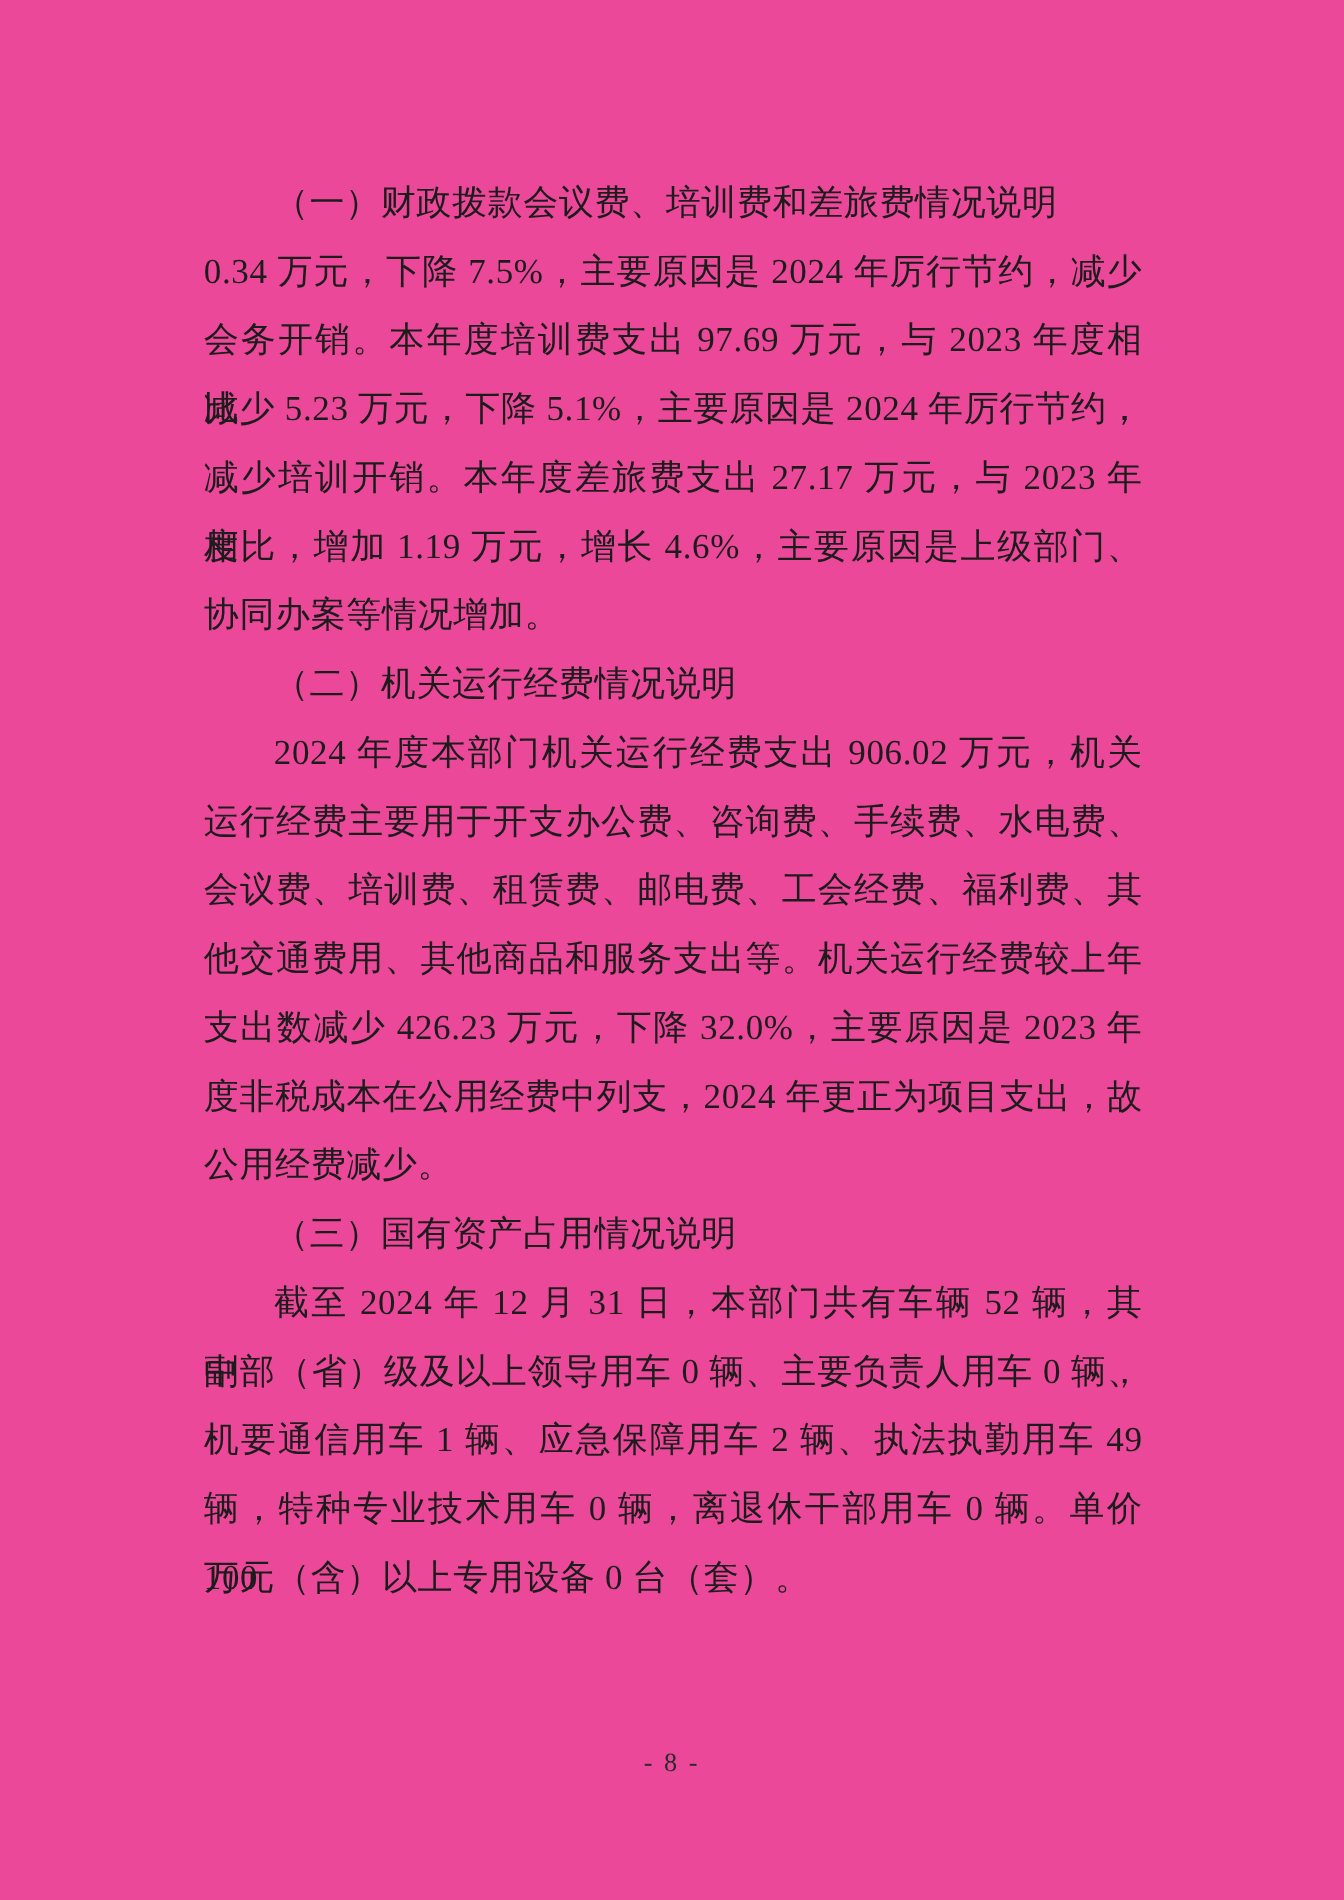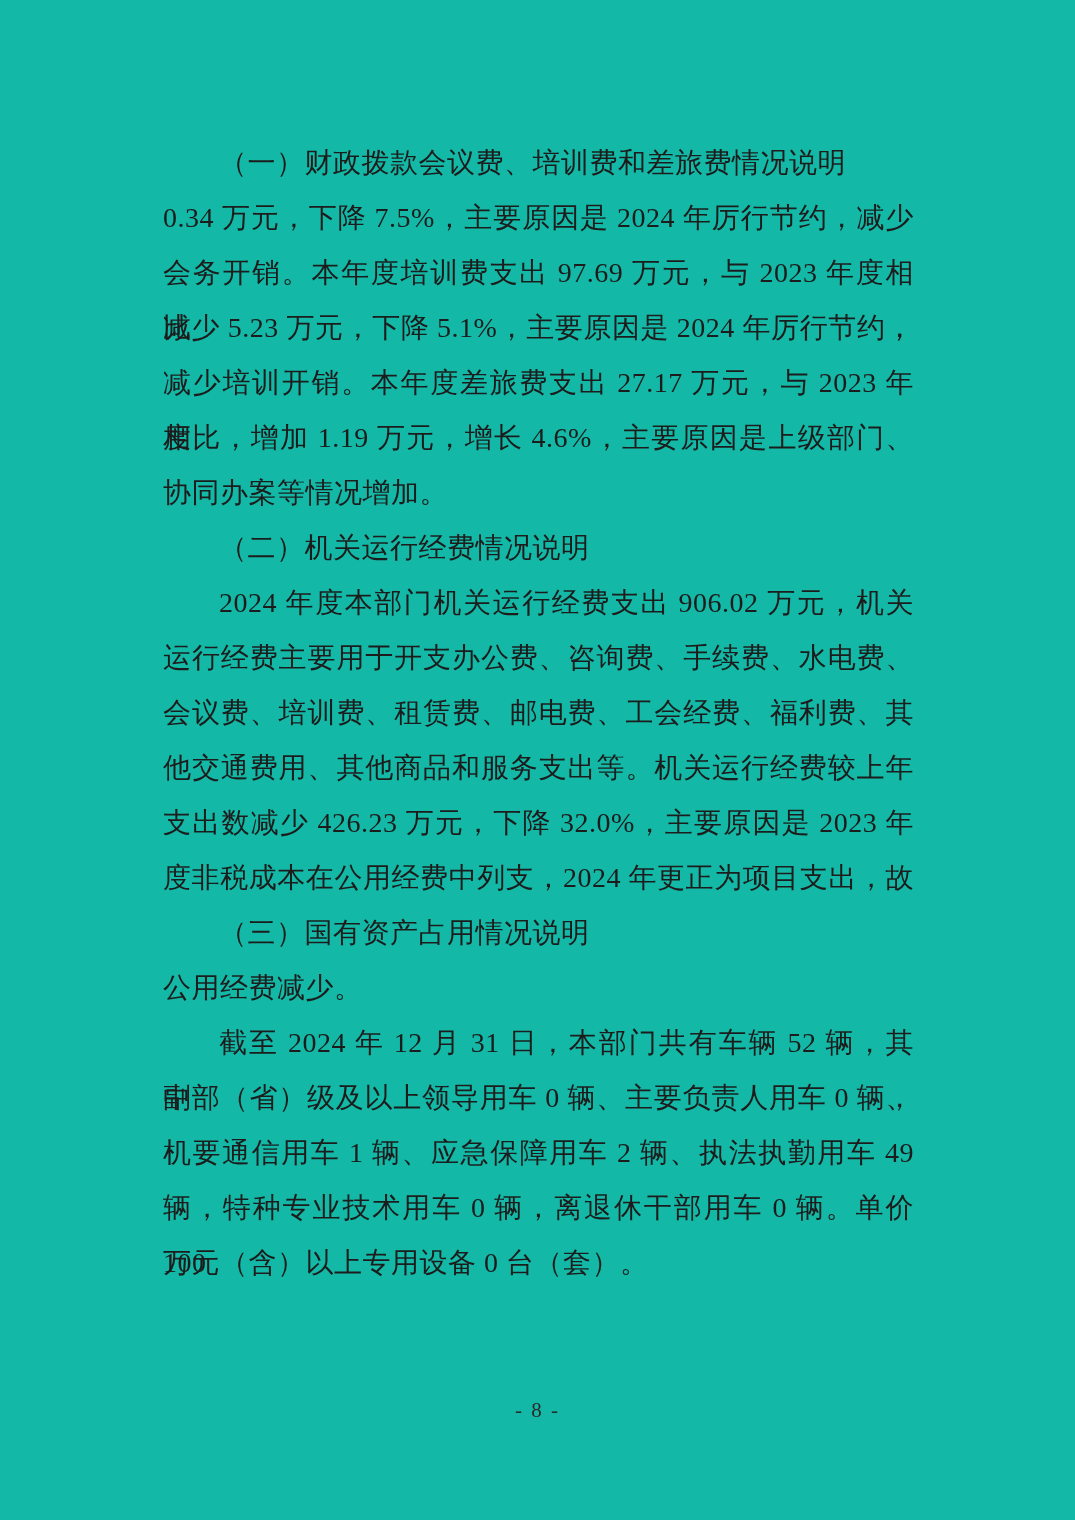--- a/index.html
+++ b/index.html
@@ -4,21 +4,21 @@
 <style>
   html, body {
     margin: 0;
     padding: 0;
     background: #ffffff;
   }
   .page {
     position: relative;
     width: 1075px;
     height: 1520px;
-    background: #14b8a6;
+    background: #ec4899;
     overflow: hidden;
     font-family: "Liberation Serif", "DejaVu Serif", serif;
     color: #1c1c1c;
   }
   .text-block {
     position: absolute;
     left: 163px;
     top: 135px;
     width: 751px;
   }
@@ -69,22 +69,22 @@
       <div class="line body fill">减少培训开销。本年度差旅费支出 27.17 万元，与 2023 年度</div>
       <div class="line body fill">相比，增加 1.19 万元，增长 4.6%，主要原因是上级部门、</div>
       <div class="line body nofill">协同办案等情况增加。</div>
       <div class="line heading indent nofill">（二）机关运行经费情况说明</div>
       <div class="line body indent fill">2024 年度本部门机关运行经费支出 906.02 万元，机关</div>
       <div class="line body fill">运行经费主要用于开支办公费、咨询费、手续费、水电费、</div>
       <div class="line body fill">会议费、培训费、租赁费、邮电费、工会经费、福利费、其</div>
       <div class="line body fill">他交通费用、其他商品和服务支出等。机关运行经费较上年</div>
       <div class="line body fill">支出数减少 426.23 万元，下降 32.0%，主要原因是 2023 年</div>
       <div class="line body fill">度非税成本在公用经费中列支，2024 年更正为项目支出，故</div>
+      <div class="line body nofill">公用经费减少。</div>
       <div class="line heading indent nofill">（三）国有资产占用情况说明</div>
-      <div class="line body nofill">公用经费减少。</div>
       <div class="line body indent fill">截至 2024 年 12 月 31 日，本部门共有车辆 52 辆，其中，</div>
       <div class="line body fill">副部（省）级及以上领导用车 0 辆、主要负责人用车 0 辆、</div>
       <div class="line body fill">机要通信用车 1 辆、应急保障用车 2 辆、执法执勤用车 49</div>
       <div class="line body fill">辆，特种专业技术用车 0 辆，离退休干部用车 0 辆。单价 100</div>
       <div class="line body nofill">万元（含）以上专用设备 0 台（套）。</div>
     </div>
 
   <div class="page-number">- 8 -</div>
 
 </div>

